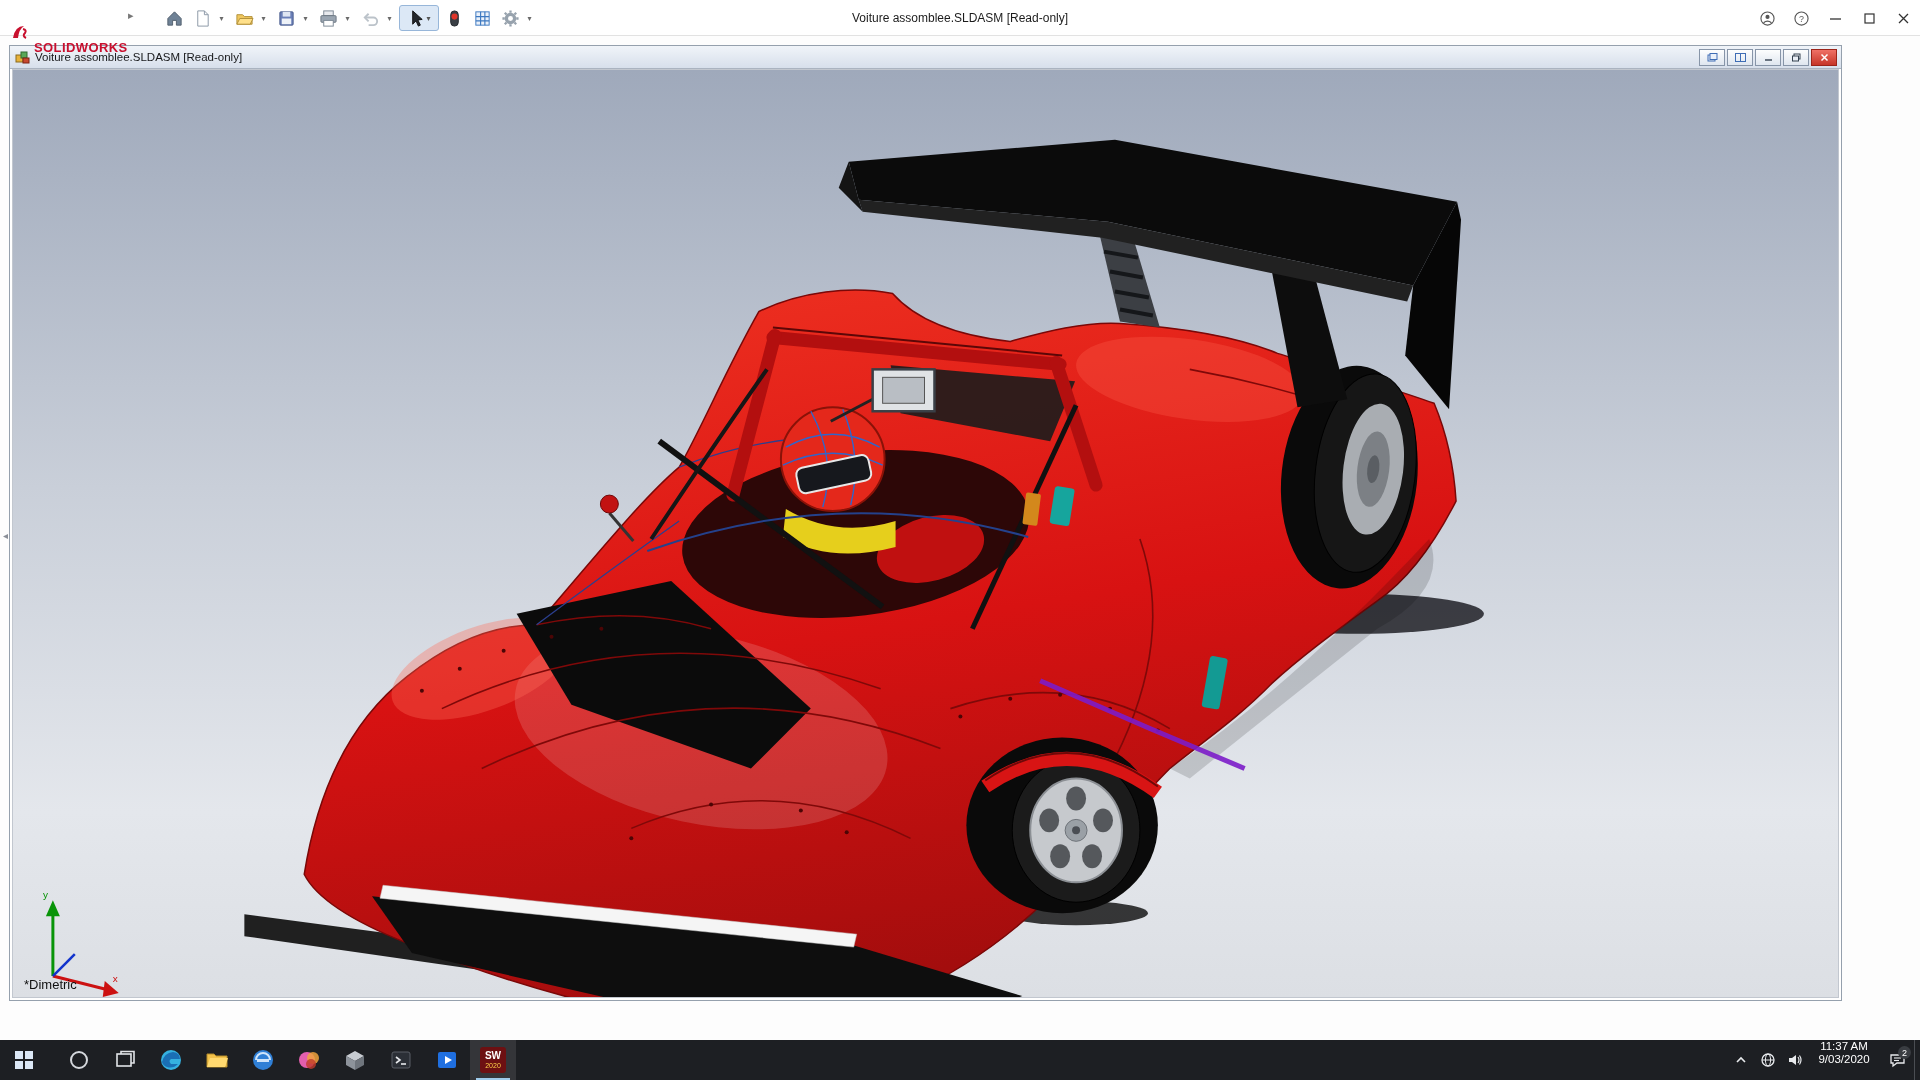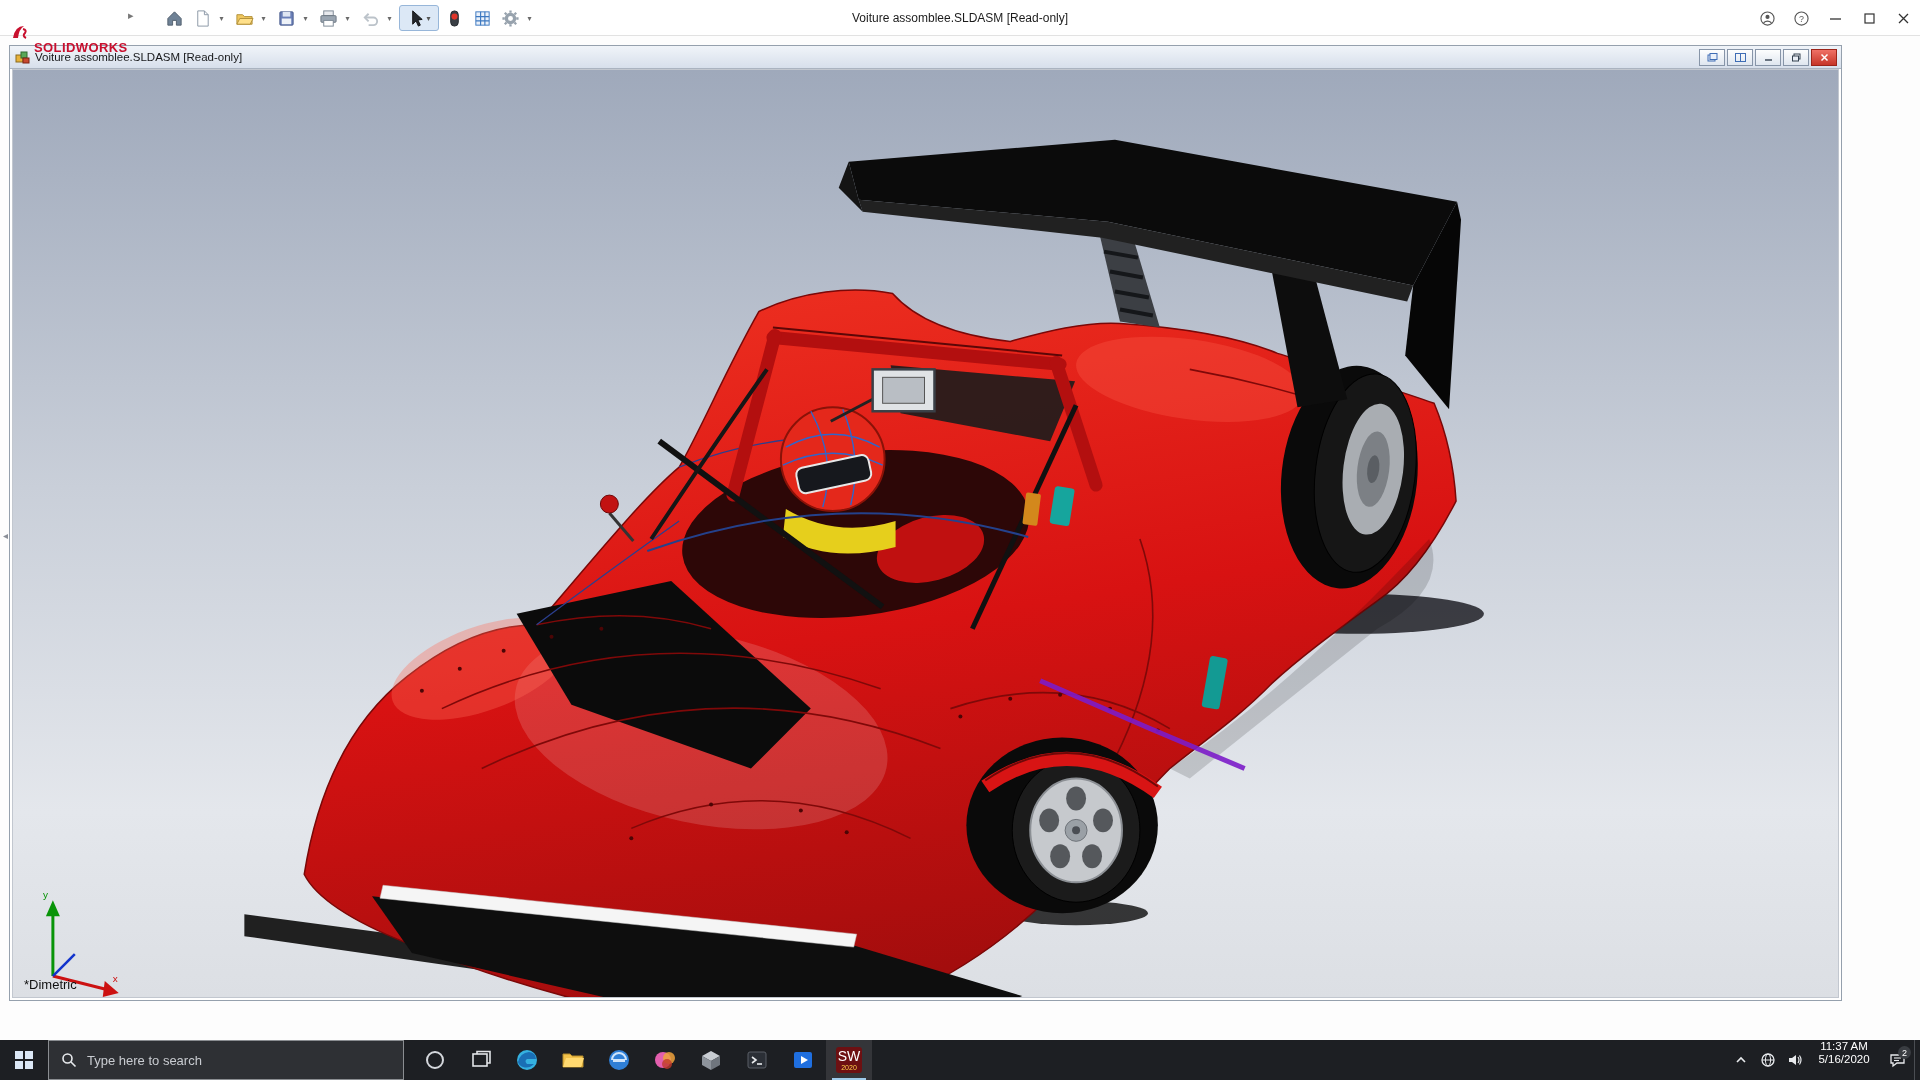--- a/index.html
+++ b/index.html
@@ -52,21 +52,21 @@
   .searchbox { width:356px; height:40px; background:#2e3034; border:1px solid #8a8d91;
     display:flex; align-items:center; padding-left:12px; gap:10px; }
   .searchbox .ph { color:#c9ccd1; font-size:13px; }
   .tslot { width:46px; height:40px; display:flex; align-items:center; justify-content:center; position:relative; }
   .tslot svg { width:24px; height:24px; }
   .tslot.active { background:rgba(255,255,255,.10); }
   .tslot.active::after { content:""; position:absolute; left:6px; right:6px; bottom:0;
     height:2px; background:#9ecbeb; }
   .swtile { width:26px; height:26px; background:#6d1012; border-radius:3px; display:flex;
     flex-direction:column; align-items:center; justify-content:center; line-height:1; }
-  .swtile .sw1 { color:#fff; font-weight:400; font-size:14px; }
+  .swtile .sw1 { color:#fff; font-weight:700; font-size:10px; }
   .swtile .sw2 { color:#ffd24a; font-size:7px; margin-top:1px; }
   .tray { position:absolute; right:2px; top:0; height:40px; display:flex; }
   .trayico { width:27px; height:40px; display:flex; align-items:center; justify-content:center; }
   .trayico svg { width:16px; height:16px; }
   .clock { width:72px; text-align:center; color:#fff; font-size:11.5px; line-height:13px; }
   .action { width:34px; height:40px; position:relative; display:flex; align-items:center; justify-content:center; }
   .badge { position:absolute; right:3px; top:6px; min-width:13px; height:13px; border-radius:7px;
     background:#3a3d42; color:#fff; font-size:9px; display:flex; align-items:center;
     justify-content:center; padding:0 2px; }
   .desk-sliver { width:4px; height:40px; border-left:1px solid #4a4d52; }
@@ -419,27 +419,20 @@
 
   <div class="taskbar">
     <div class="startbtn">
       <svg width="18" height="18" viewBox="0 0 18 18">
         <rect x="0" y="0" width="8" height="8" fill="#dce8f7"></rect>
         <rect x="10" y="0" width="8" height="8" fill="#dce8f7"></rect>
         <rect x="0" y="10" width="8" height="8" fill="#dce8f7"></rect>
         <rect x="10" y="10" width="8" height="8" fill="#dce8f7"></rect>
       </svg>
     </div>
-    <div class="searchbox">
-      <svg width="16" height="16" viewBox="0 0 16 16">
-        <circle cx="6.5" cy="6.5" r="4.5" fill="none" stroke="#e8eaed" stroke-width="1.6"></circle>
-        <line x1="10" y1="10" x2="14.5" y2="14.5" stroke="#e8eaed" stroke-width="1.6"></line>
-      </svg>
-      <span class="ph">Type here to search</span>
-    </div>
 
     <div class="tslot" style="margin-left:8px;">
       <svg viewBox="0 0 24 24">
         <circle cx="12" cy="12" r="8" fill="none" stroke="#d5d8dd" stroke-width="2"></circle>
       </svg>
     </div>
     <div class="tslot">
       <svg viewBox="0 0 24 24">
         <rect x="4" y="6" width="14" height="12" fill="none" stroke="#e2e4e8" stroke-width="1.6"></rect>
         <path d="M8,6 V3.5 H21 V15 H18" fill="none" stroke="#e2e4e8" stroke-width="1.6"></path>
@@ -513,21 +506,21 @@
         </svg>
       </div>
       <div class="trayico">
         <svg viewBox="0 0 16 16">
           <polygon points="2,6 5,6 9,3 9,13 5,10 2,10" fill="#e8eaed"></polygon>
           <path d="M11,5 Q13,8 11,11 M12.5,3.5 Q15.5,8 12.5,12.5" fill="none" stroke="#e8eaed" stroke-width="1.2"></path>
         </svg>
       </div>
       <div class="clock">
         <div>11:37 AM</div>
-        <div>5/16/2020</div>
+        <div>9/03/2020</div>
       </div>
       <div class="action">
         <svg width="17" height="17" viewBox="0 0 17 17">
           <path d="M2,3 H15 V11 H8 L4,14 V11 H2 Z" fill="none" stroke="#e8eaed" stroke-width="1.3"></path>
           <line x1="5" y1="6" x2="12" y2="6" stroke="#e8eaed" stroke-width="1.1"></line>
           <line x1="5" y1="8.5" x2="10" y2="8.5" stroke="#e8eaed" stroke-width="1.1"></line>
         </svg>
         <span class="badge">2</span>
       </div>
       <div class="desk-sliver"></div>

